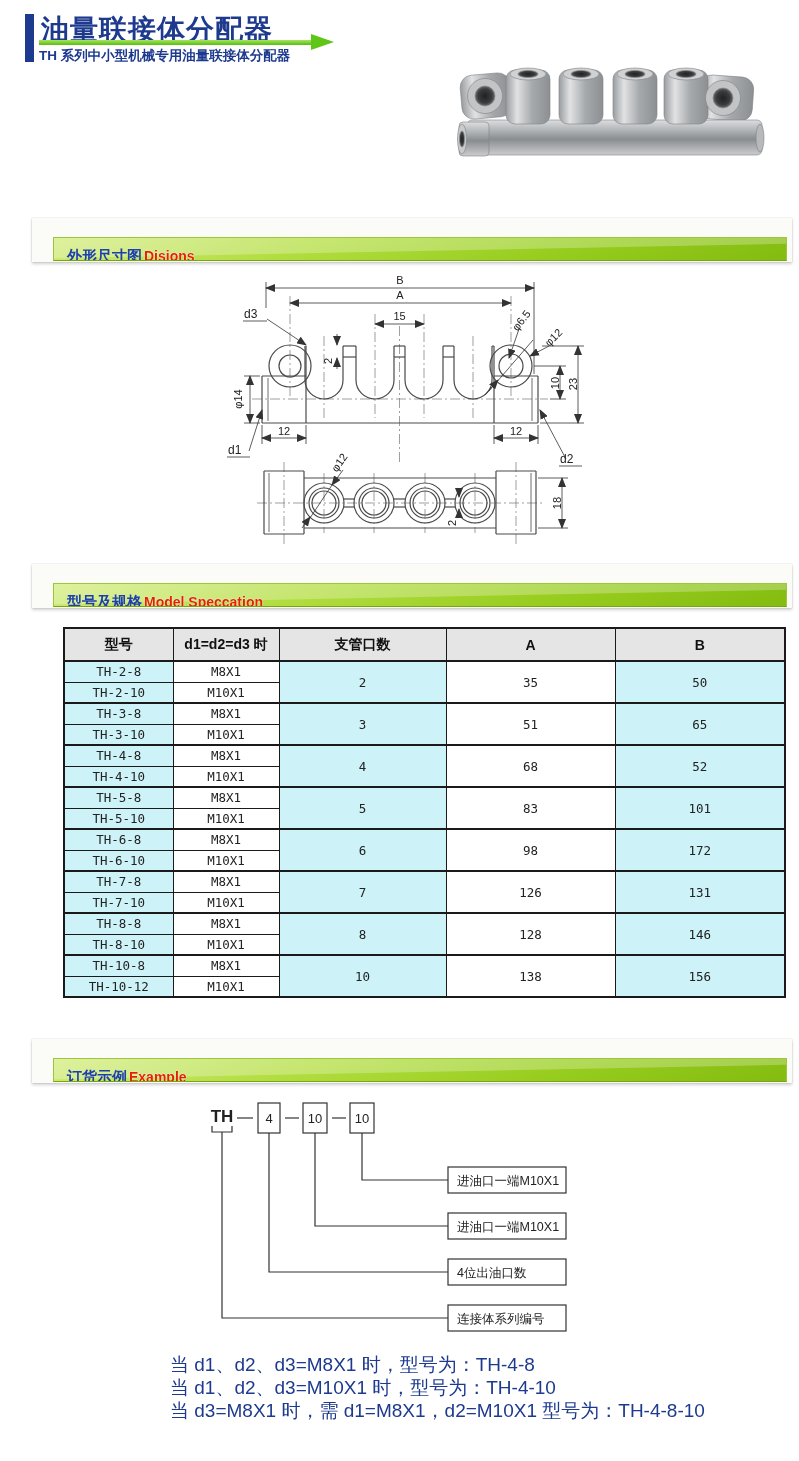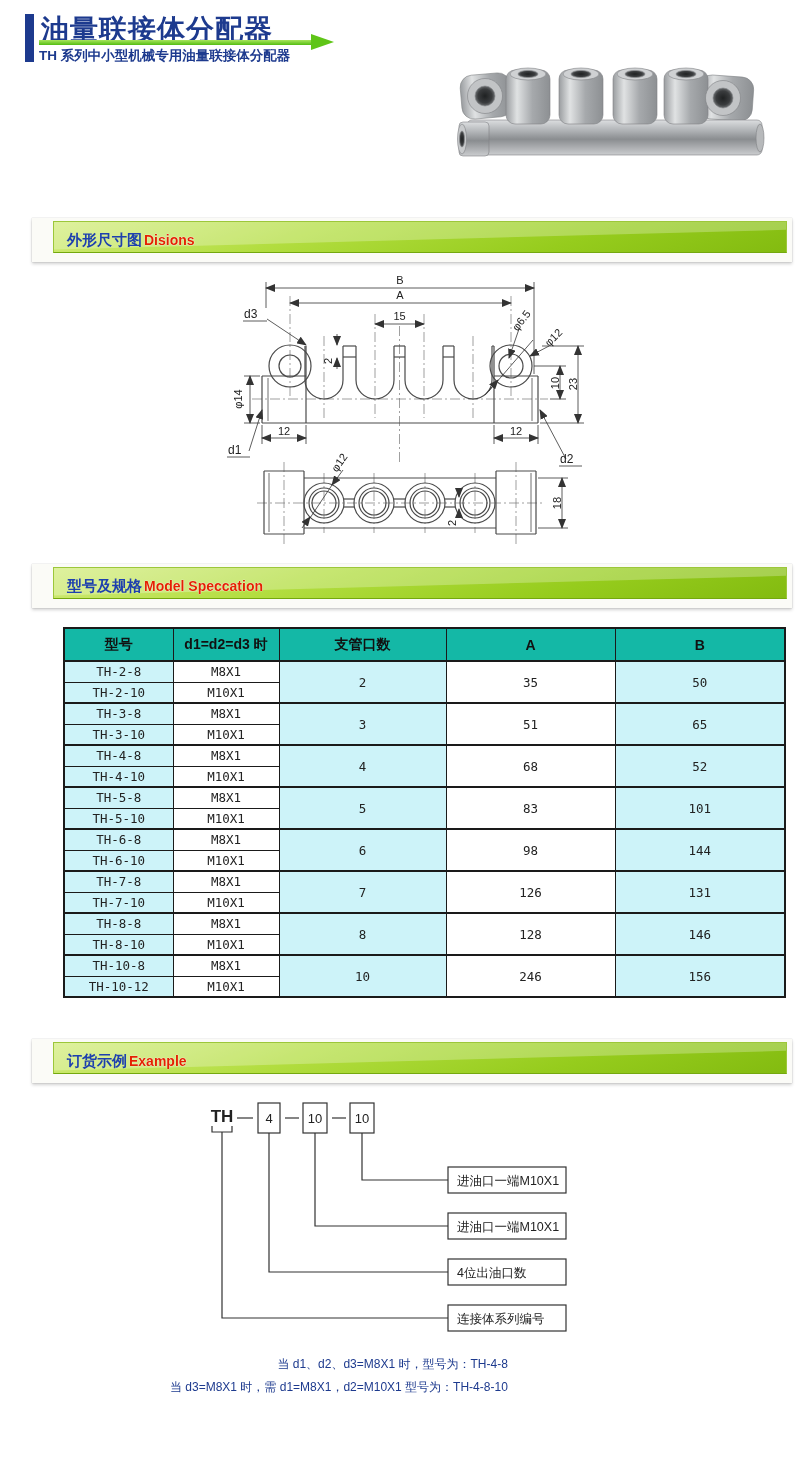--- a/index.html
+++ b/index.html
@@ -13,43 +13,43 @@
   .hdr-title { position:absolute; left:41px; top:11px; font-size:28px; font-weight:bold;
     color:#1d3a8e; letter-spacing:1px; }
   .hdr-arrow-shaft { position:absolute; left:39px; top:40px; width:273px; height:5px;
     background:linear-gradient(to bottom,#a8e55e,#54bd12); }
   .hdr-arrow-tip { position:absolute; left:311px; top:34px; width:0; height:0;
     border-top:8px solid transparent; border-bottom:8px solid transparent; border-left:23px solid #5fc517; }
   .hdr-sub { position:absolute; left:39px; top:47px; font-size:13.5px; font-weight:bold; color:#1d3a8e; }
   
   .banner { position:absolute; left:32px; width:760px; height:44px; background:#fbfbf7;
     box-shadow:0 2px 3px rgba(0,0,0,.18), 0 0 1px #bbb; padding:3px 5px 5px 21px; }
-  .banner-green { position:relative; height:32px; line-height:36px; padding-left:13px;
+  .banner-green { position:relative; height:24px; line-height:36px; padding-left:13px;
     background:linear-gradient(160deg,#d3ec7c 0%,#b2dd3f 35%,#96cc1d 70%,#83bb10 100%);
-    border:1px solid #9cc73a; border-bottom-color:#74a80e; overflow:hidden; }
+    border:1px solid #9cc73a; border-bottom-color:#74a80e; overflow:hidden;margin-top:16px; }
   .banner-green::after { content:""; position:absolute; inset:0; pointer-events:none;
     background:rgba(255,255,255,.26); clip-path:polygon(0 0,100% 0,100% 26%,0 92%); }
   .bzh { color:#1e40ae; font-weight:bold; font-size:15px; position:relative; z-index:1; }
   .ben { color:#e32300; font-weight:bold; font-size:14px; margin-left:2px; position:relative; z-index:1;
     text-shadow:0 0 1px #fff, 0 0 1px #fff; }
   
   .spec-table { position:absolute; left:63px; top:627px; border-collapse:collapse; table-layout:fixed;
     width:721px; border:2px solid #1a1a1a; }
   .spec-table th, .spec-table td { border:1px solid #1a1a1a; text-align:center; vertical-align:middle; }
-  .spec-table th { height:33px; background:#14b8a6; font-size:14px; font-weight:600; color:#111; }
+  .spec-table th { height:33px; background:#e5e5e5; font-size:14px; font-weight:600; color:#111; }
   .spec-table td { height:21px; font-family:"DejaVu Sans Mono","Liberation Mono",monospace;
     font-size:12.5px; color:#222; background:#fff; }
   .spec-table tr.grp td { border-top:2px solid #1a1a1a; }
   td.cy { background:#cdf3f9; }
   
   text { font-family:"Liberation Sans","DejaVu Sans",sans-serif; fill:#222; }
   .dimtxt { font-size:11px; }
   .dlab { font-size:12px; }
   
-  .notes { position:absolute; left:170px; top:1353px; font-size:12px; color:#1d3a8e; line-height:23px;text-align:right; }
+  .notes { position:absolute; left:170px; top:1353px; font-size:19px; color:#1d3a8e; line-height:23px; }
   
   .abs { position:absolute; }
 </style>
 </head>
 <body>
 
 <div>
   <div class="hdr-bar"></div>
   <div class="hdr-title">油量联接体分配器</div>
   <div class="hdr-arrow-shaft"></div>
@@ -327,21 +327,21 @@
   </tr>
   <tr>
     <td class="cy">TH-5-10</td>
     <td>M10X1</td>
   </tr>
   <tr class="grp">
     <td class="cy">TH-6-8</td>
     <td>M8X1</td>
     <td class="cy" rowspan="2">6</td>
     <td rowspan="2">98</td>
-    <td class="cy" rowspan="2">144</td>
+    <td class="cy" rowspan="2">172</td>
   </tr>
   <tr>
     <td class="cy">TH-6-10</td>
     <td>M10X1</td>
   </tr>
   <tr class="grp">
     <td class="cy">TH-7-8</td>
     <td>M8X1</td>
     <td class="cy" rowspan="2">7</td>
     <td rowspan="2">126</td>
@@ -359,21 +359,21 @@
     <td class="cy" rowspan="2">146</td>
   </tr>
   <tr>
     <td class="cy">TH-8-10</td>
     <td>M10X1</td>
   </tr>
   <tr class="grp">
     <td class="cy">TH-10-8</td>
     <td>M8X1</td>
     <td class="cy" rowspan="2">10</td>
-    <td rowspan="2">246</td>
+    <td rowspan="2">138</td>
     <td class="cy" rowspan="2">156</td>
   </tr>
   <tr>
     <td class="cy">TH-10-12</td>
     <td>M10X1</td>
   </tr>
 </tbody>
   </table>
 
 <div class="banner" style="top:1039px">
@@ -405,14 +405,15 @@
   <text x="130" y="24.5" text-anchor="middle" font-size="13">10</text>
   <text x="177" y="24.5" text-anchor="middle" font-size="13">10</text>
   <text x="272" y="86.5" font-size="12.5">进油口一端M10X1</text>
   <text x="272" y="132.5" font-size="12.5">进油口一端M10X1</text>
   <text x="272" y="178.5" font-size="12.5">4位出油口数</text>
   <text x="272" y="224.5" font-size="12.5">连接体系列编号</text>
 </svg>
 
 <div class="notes">
   <div>当 d1、d2、d3=M8X1 时，型号为：TH-4-8</div>
+  <div>当 d1、d2、d3=M10X1 时，型号为：TH-4-10</div>
   <div>当 d3=M8X1 时，需 d1=M8X1，d2=M10X1 型号为：TH-4-8-10</div>
 </div>
 
 </body></html>

